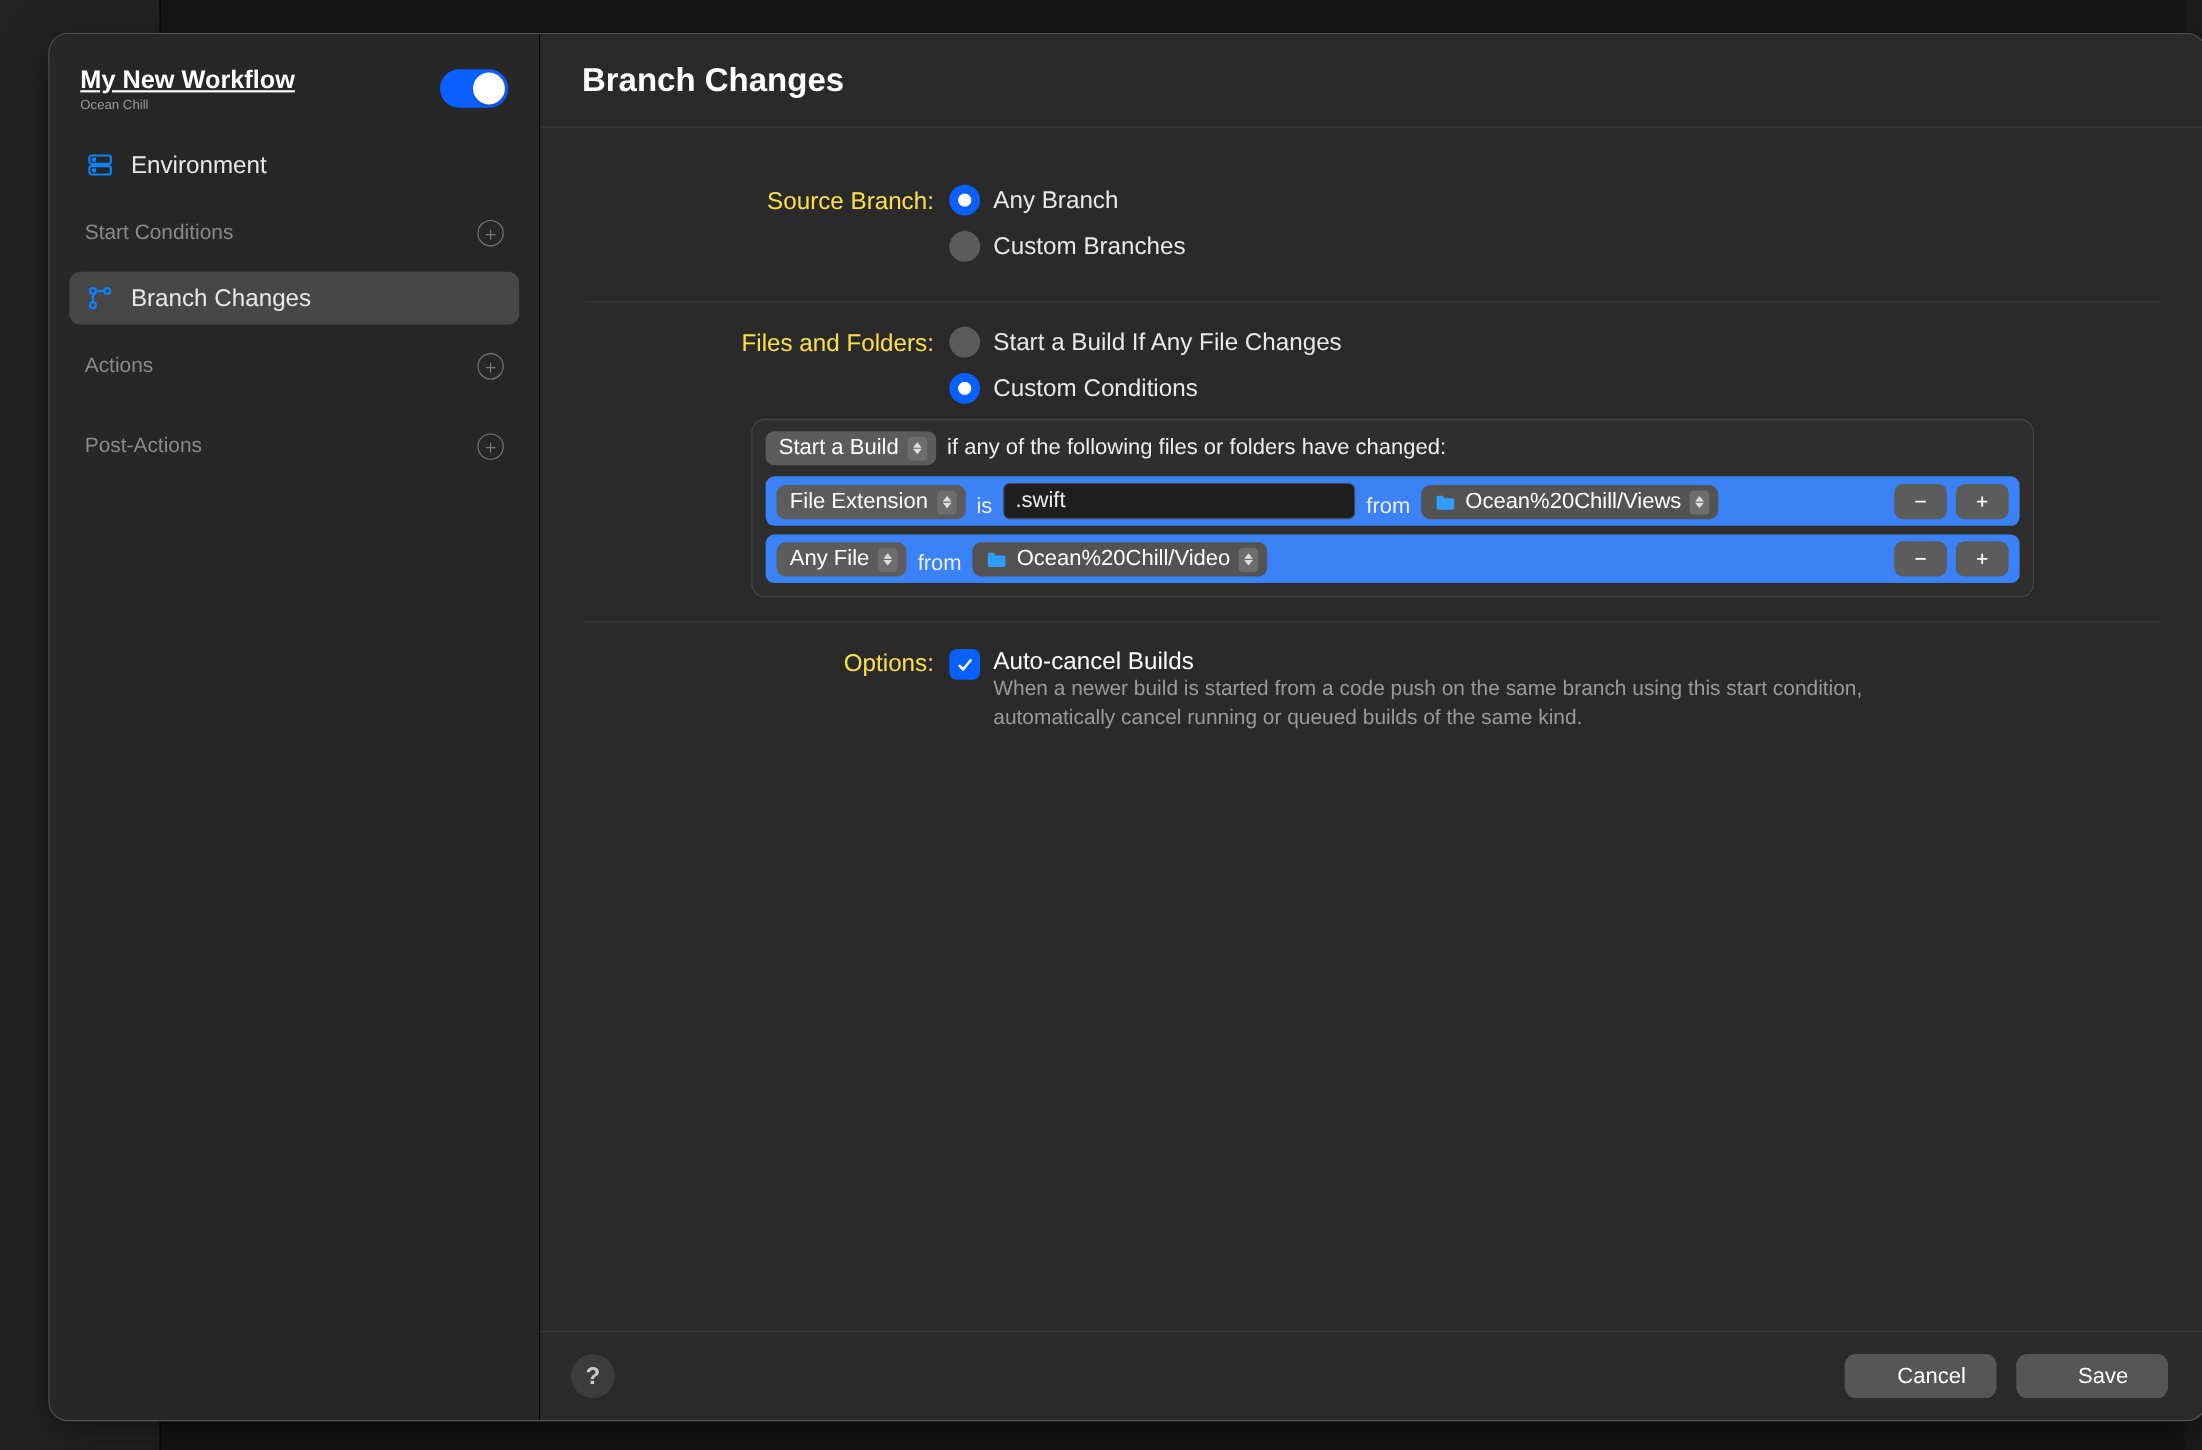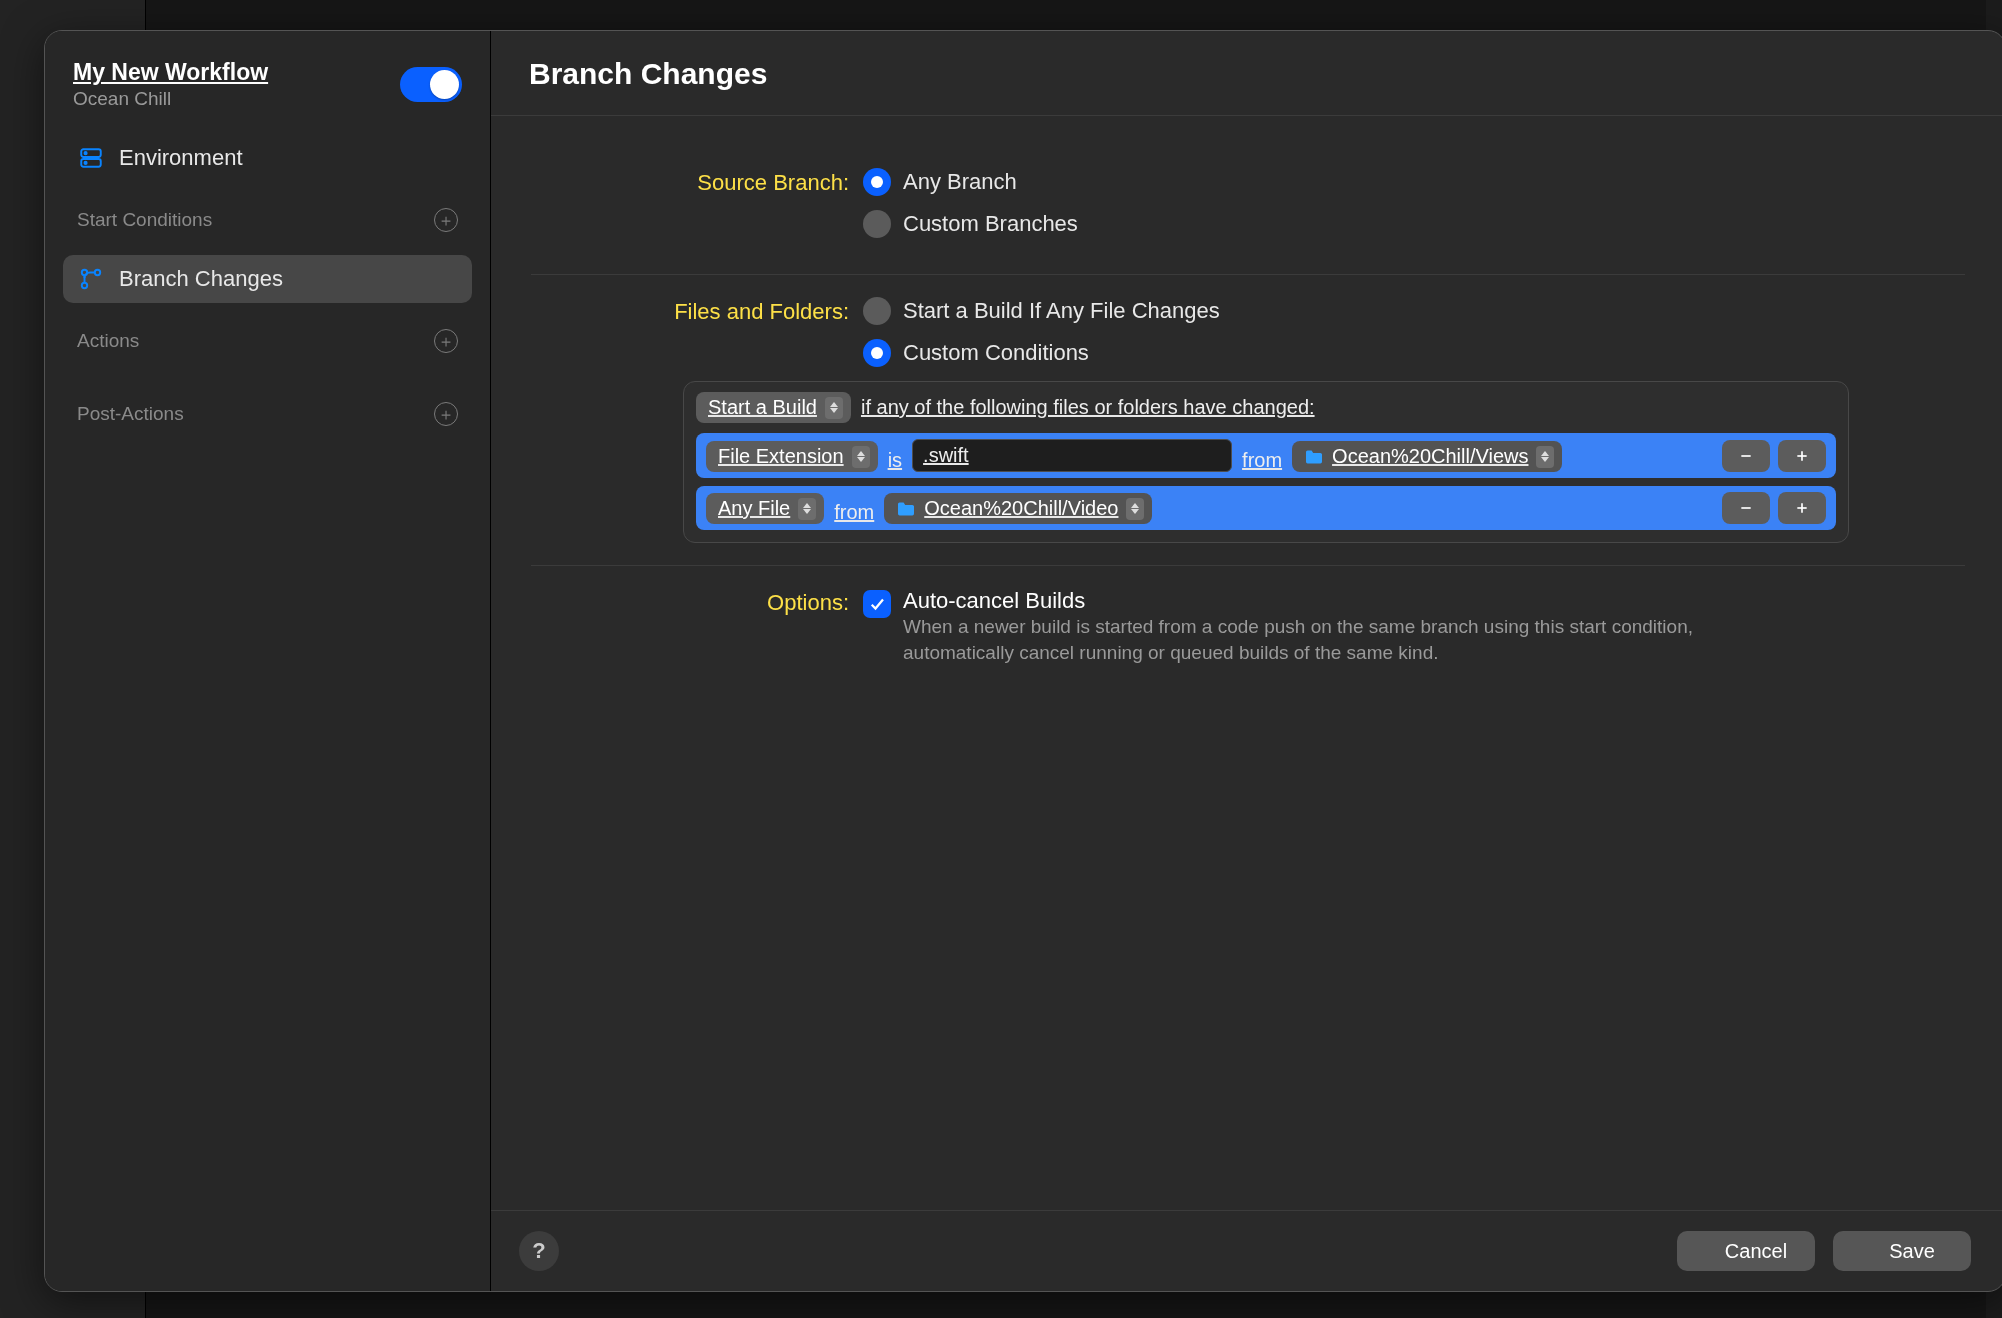--- a/index.html
+++ b/index.html
@@ -37,21 +37,21 @@
   .sidebar {
     width: 446px;
     background: #272727;
     border-right: 1px solid #000;
     padding: 28px 18px 18px 18px;
     display: flex; flex-direction: column;
     position: relative;
   }
   .wf-header { display:flex; align-items:center; justify-content:space-between; margin-bottom: 24px; padding: 0 10px;}
   .wf-title { font-size: 23px; font-weight: 600; color:#fff;text-decoration:underline; }
-  .wf-sub { font-size: 19px; color:#9a9a9a; margin-top:2px; }
+  .wf-sub { font-size: 12px; color:#9a9a9a; margin-top:2px; }
   .toggle {
     width: 62px; height: 35px; background:#0a60ff; border-radius: 20px;
     position: relative; cursor:pointer; flex:none;
   }
   .toggle::after {
     content:""; position:absolute; right:3px; top:3px;
     width:29px; height:29px; background:#fff; border-radius:50%;
     box-shadow: 0 1px 2px rgba(0,0,0,.3);
   }
 
@@ -102,21 +102,20 @@
     content:""; position:absolute; left:50%; top:50%; transform:translate(-50%,-50%);
     width:12px; height:12px; background:#fff; border-radius:50%;
   }
 
   .cond-panel {
     margin-top:12px; margin-left:-180px;
     width: 1166px;
     border:1px solid #484848; border-radius:12px;
     background:#2e2e2e;
     padding:10px 12px 12px 12px;
-    text-decoration:underline;
   }
   .cond-top { display:flex; align-items:center; gap:10px; margin-bottom:10px; }
   .cond-rows { display:flex; flex-direction:column; gap:8px; }
   .cond-row {
     display:flex; align-items:flex-end; gap:10px;
     background:#3b82f6; border-radius:8px; padding:6px 10px;
   }
   .sel {
     display:inline-flex; align-items:center; gap:8px;
     background:#5c5c5c; border-radius:8px; padding:4px 8px 4px 12px;

